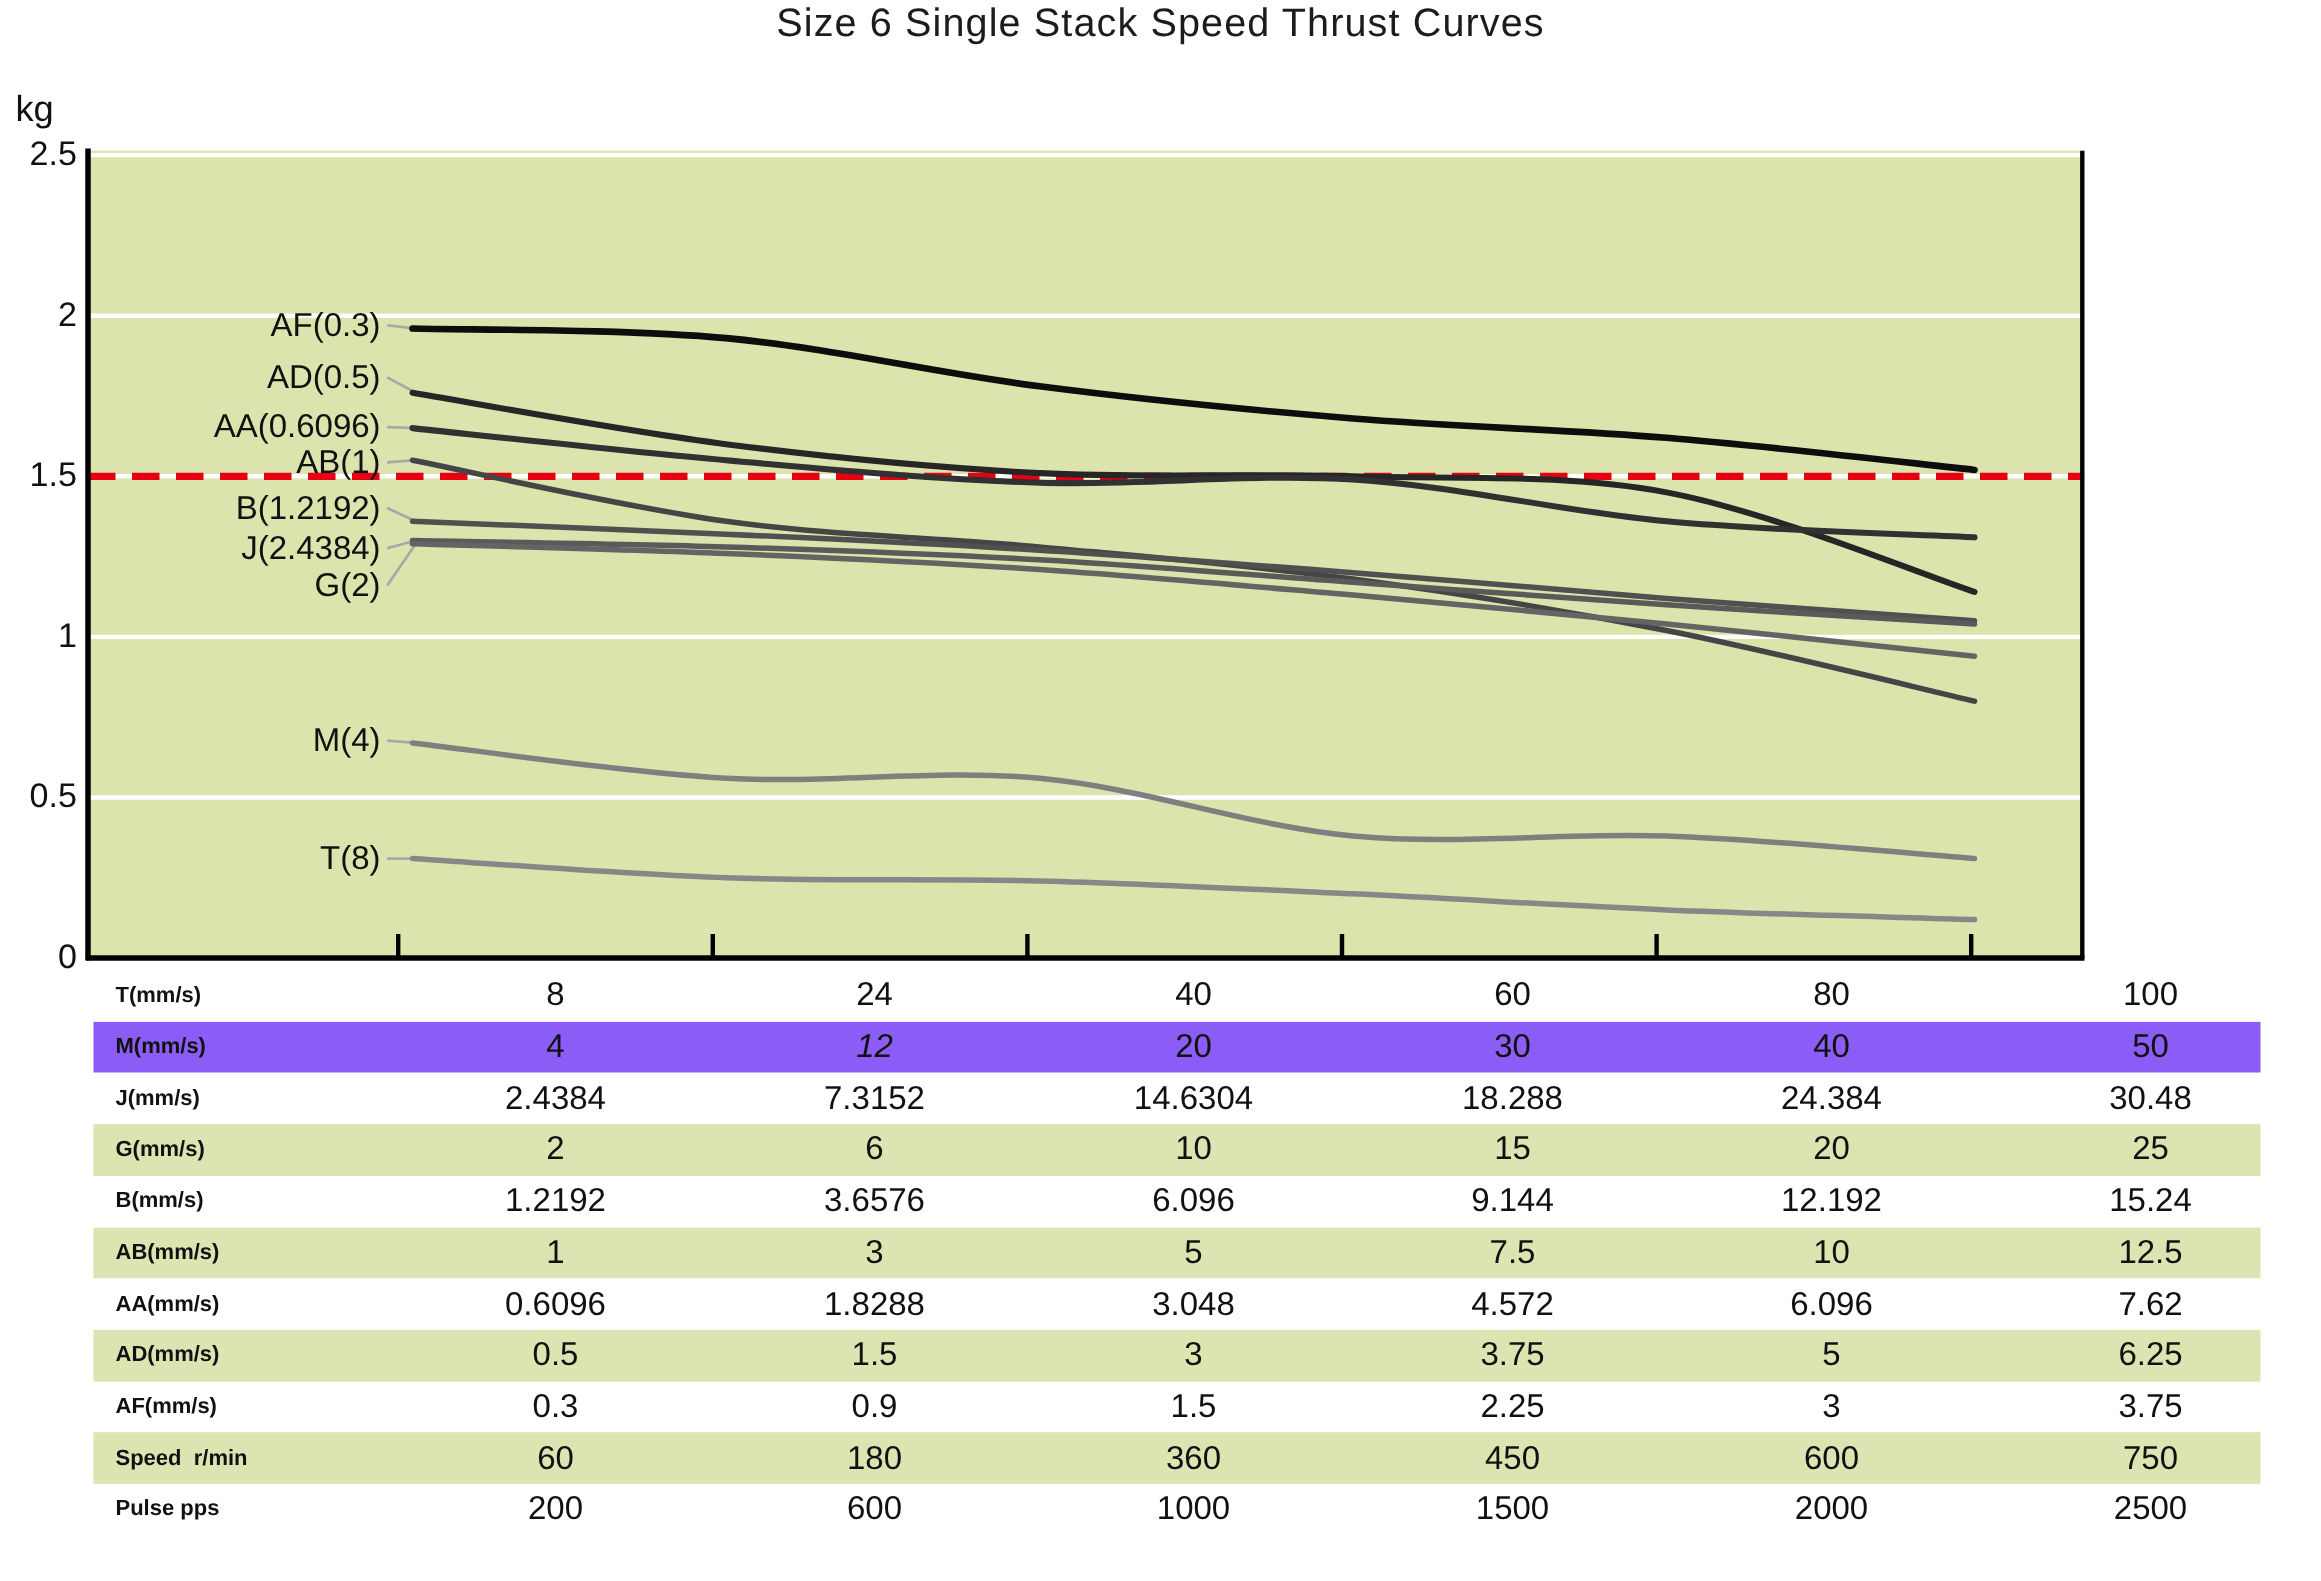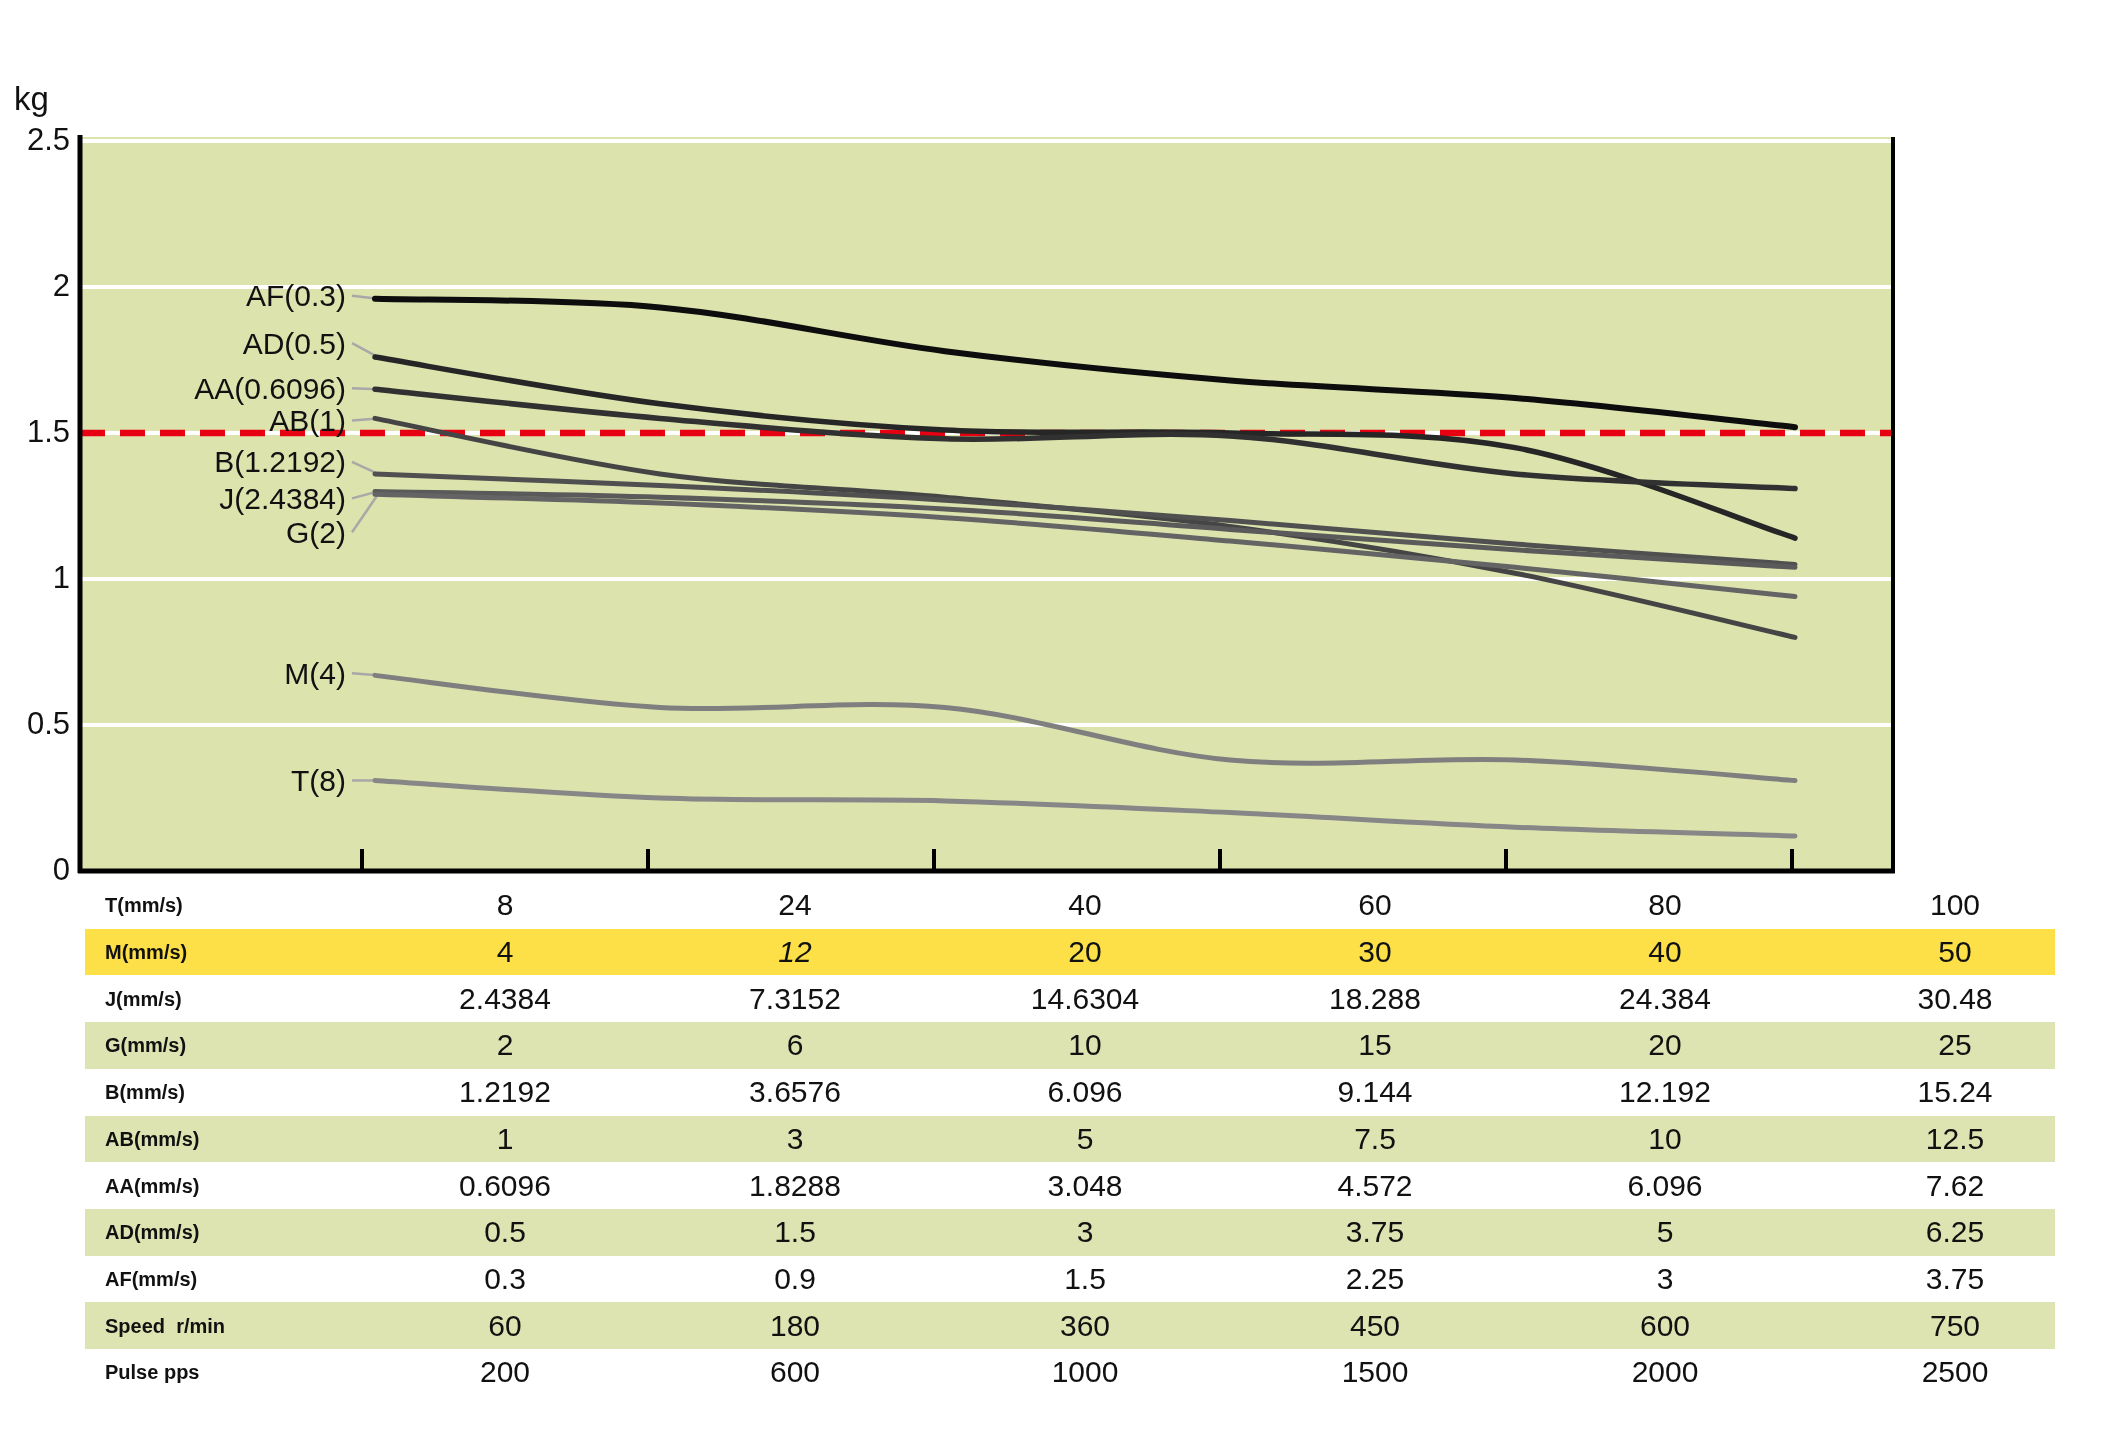--- a/index.html
+++ b/index.html
@@ -16,20 +16,21 @@
   .tbl-row{position:absolute;left:85px;width:1970px;}
   .tbl-label{position:absolute;left:20px;top:50%;transform:translateY(-50%);
         font-size:20px;white-space:pre;color:#111;font-weight:bold;}
   .tbl-cell{position:absolute;top:50%;transform:translateY(-50%);width:240px;
         text-align:center;font-size:30px;color:#111;}
 </style>
 </head>
 <body>
 
 <div class="page">
+  <div class="chart-title">Size 6 Single Stack Speed Thrust Curves</div>
   <div class="y-unit">kg</div>
 
   <svg class="chart" width="2110" height="882" viewBox="0 0 2110 882" id="plot-svg">
       <rect x="80" y="137" width="1813" height="734" fill="#dce3ac"></rect>
       <line x1="80" y1="725" x2="1893" y2="725" stroke="#ffffff" stroke-width="4"></line>
       <line x1="80" y1="579" x2="1893" y2="579" stroke="#ffffff" stroke-width="4"></line>
       <line x1="80" y1="433" x2="1893" y2="433" stroke="#ffffff" stroke-width="4"></line>
       <line x1="80" y1="287" x2="1893" y2="287" stroke="#ffffff" stroke-width="4"></line>
       <line x1="80" y1="141" x2="1893" y2="141" stroke="#ffffff" stroke-width="4"></line>
       <line x1="80" y1="433" x2="1893" y2="433" stroke="#e60012" stroke-width="6.5" stroke-dasharray="25 15"></line>
@@ -82,21 +83,21 @@
   <div id="table-layer">
       <div class="tbl-row" style="top: 882px; height: 46.7px;">
         <span class="tbl-label">T(mm/s)</span>
         <span class="tbl-cell" style="left: 300px;">8</span>
         <span class="tbl-cell" style="left: 590px;">24</span>
         <span class="tbl-cell" style="left: 880px;">40</span>
         <span class="tbl-cell" style="left: 1170px;">60</span>
         <span class="tbl-cell" style="left: 1460px;">80</span>
         <span class="tbl-cell" style="left: 1750px;">100</span>
       </div>
-      <div class="tbl-row" style="top: 928.7px; height: 46.7px; background: #fde047;">
+      <div class="tbl-row" style="top: 928.7px; height: 46.7px; background: #8b5cf6;">
         <span class="tbl-label">M(mm/s)</span>
         <span class="tbl-cell" style="left: 300px;">4</span>
         <span class="tbl-cell" style="left: 590px; font-style: italic;">12</span>
         <span class="tbl-cell" style="left: 880px;">20</span>
         <span class="tbl-cell" style="left: 1170px;">30</span>
         <span class="tbl-cell" style="left: 1460px;">40</span>
         <span class="tbl-cell" style="left: 1750px;">50</span>
       </div>
       <div class="tbl-row" style="top: 975.4px; height: 46.7px;">
         <span class="tbl-label">J(mm/s)</span>

